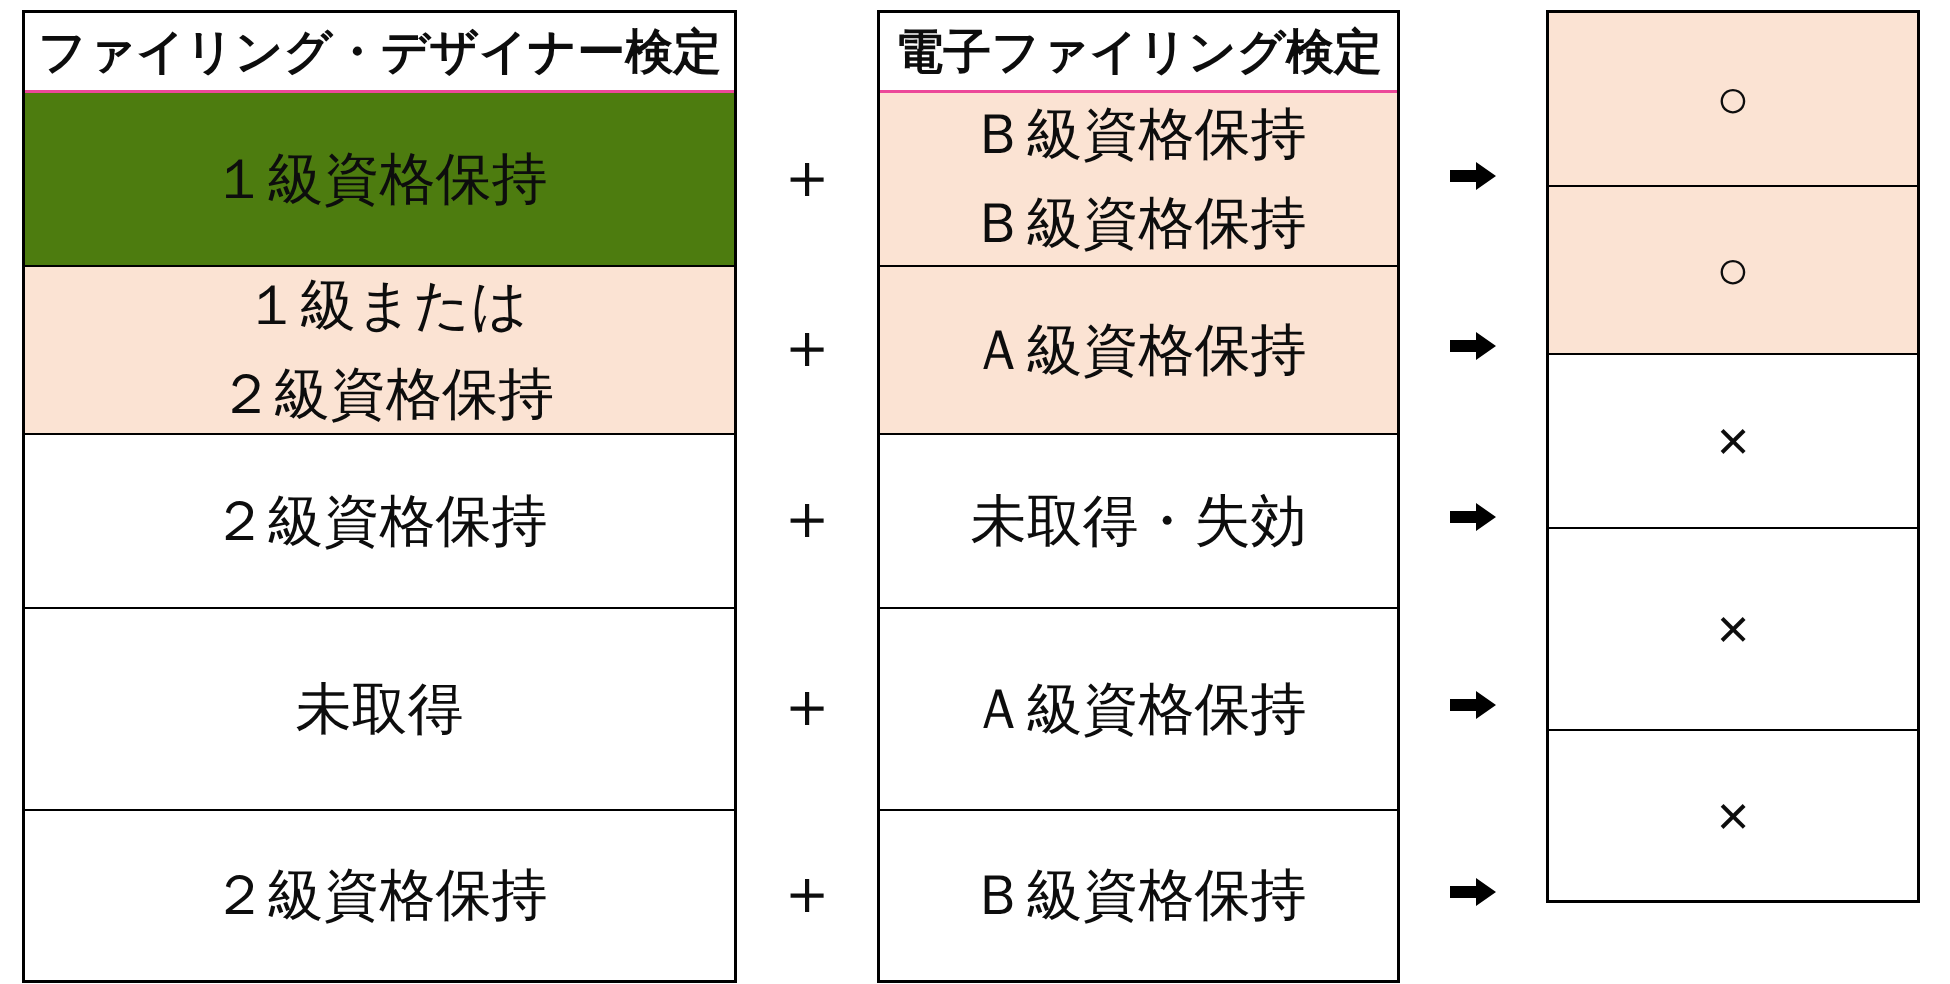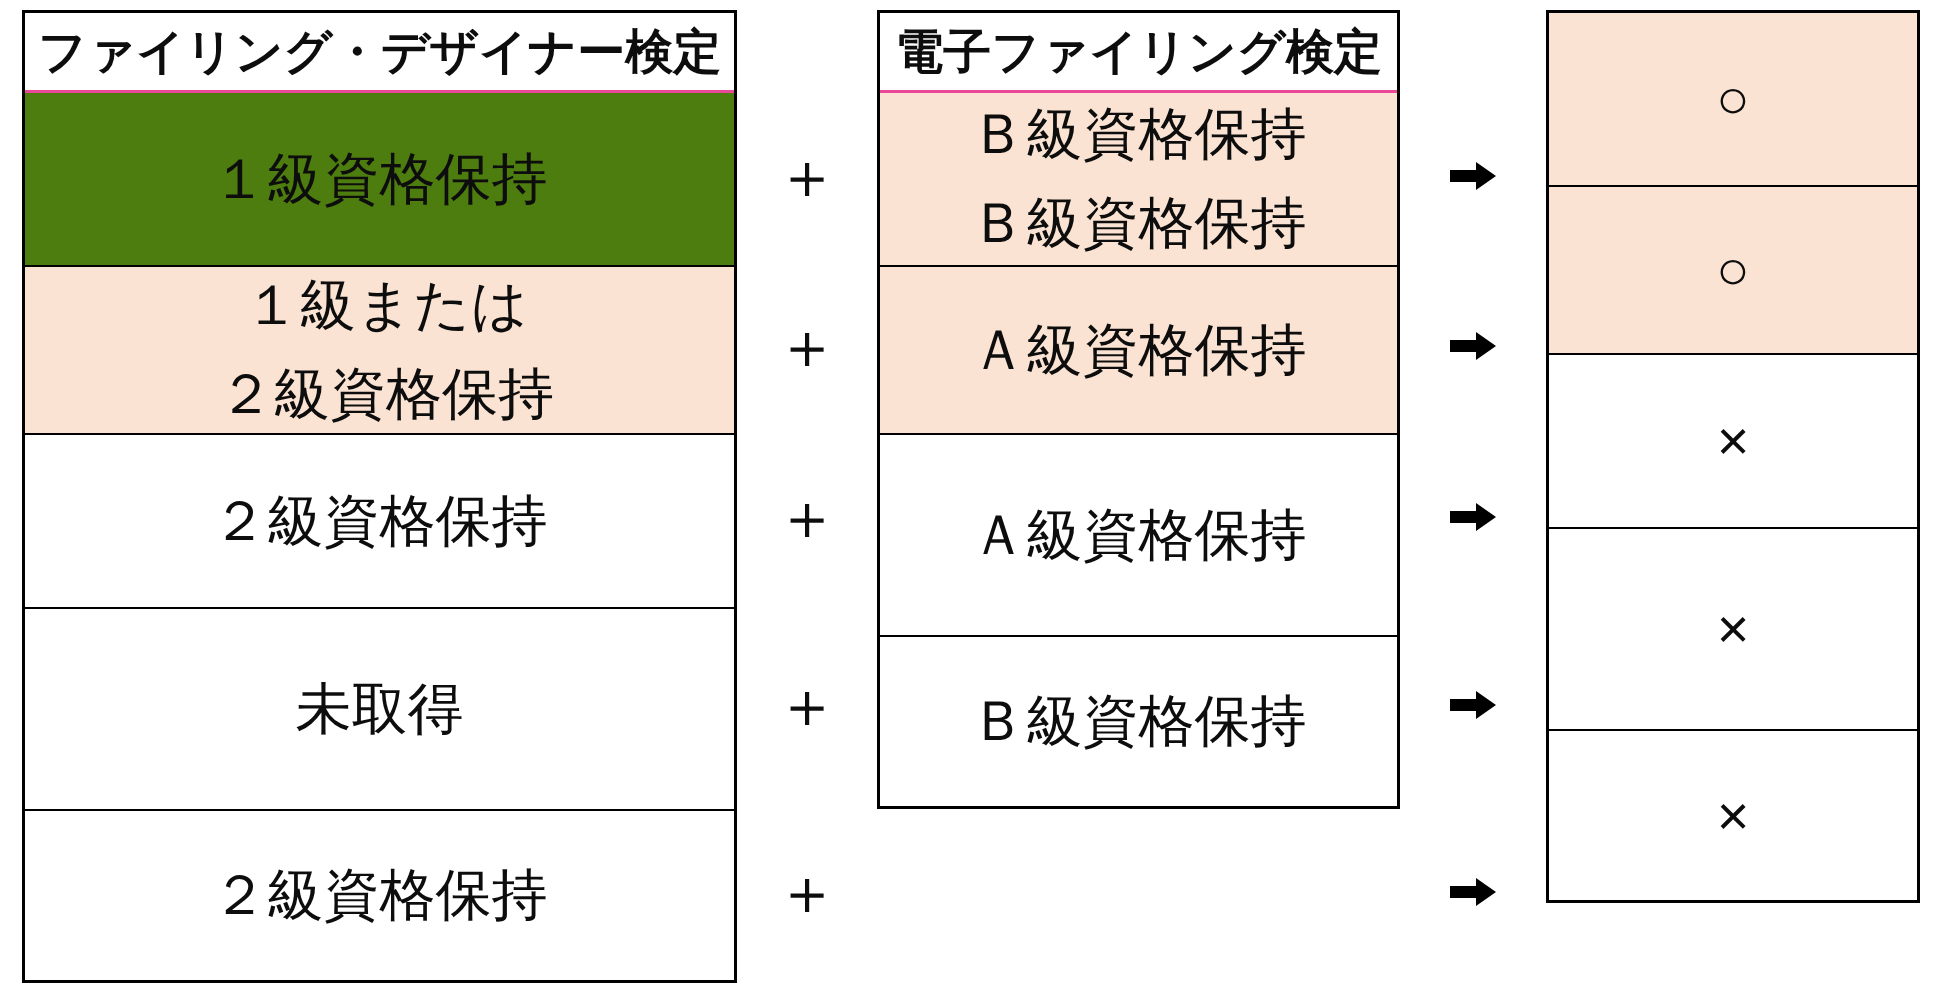--- a/index.html
+++ b/index.html
@@ -124,20 +124,23 @@
 
   <div class="dtable t-electronic">
     <div class="thead">電子ファイリング検定</div>
     <div class="trow h0" style="background: rgb(251, 227, 211);">
       <span>Ｂ級資格保持</span>
       <span>Ｂ級資格保持</span>
     </div>
     <div class="trow bt h1" style="background: rgb(251, 227, 211);">
       <span>Ａ級資格保持</span>
     </div>
+    <div class="trow bt h2">
+      <span>未取得・失効</span>
+    </div>
     <div class="trow bt h3">
       <span>Ａ級資格保持</span>
     </div>
     <div class="trow bt h4">
       <span>Ｂ級資格保持</span>
     </div>
   </div>
 
   <div class="connector-col c-arrow">
     <div class="cslot h0">

